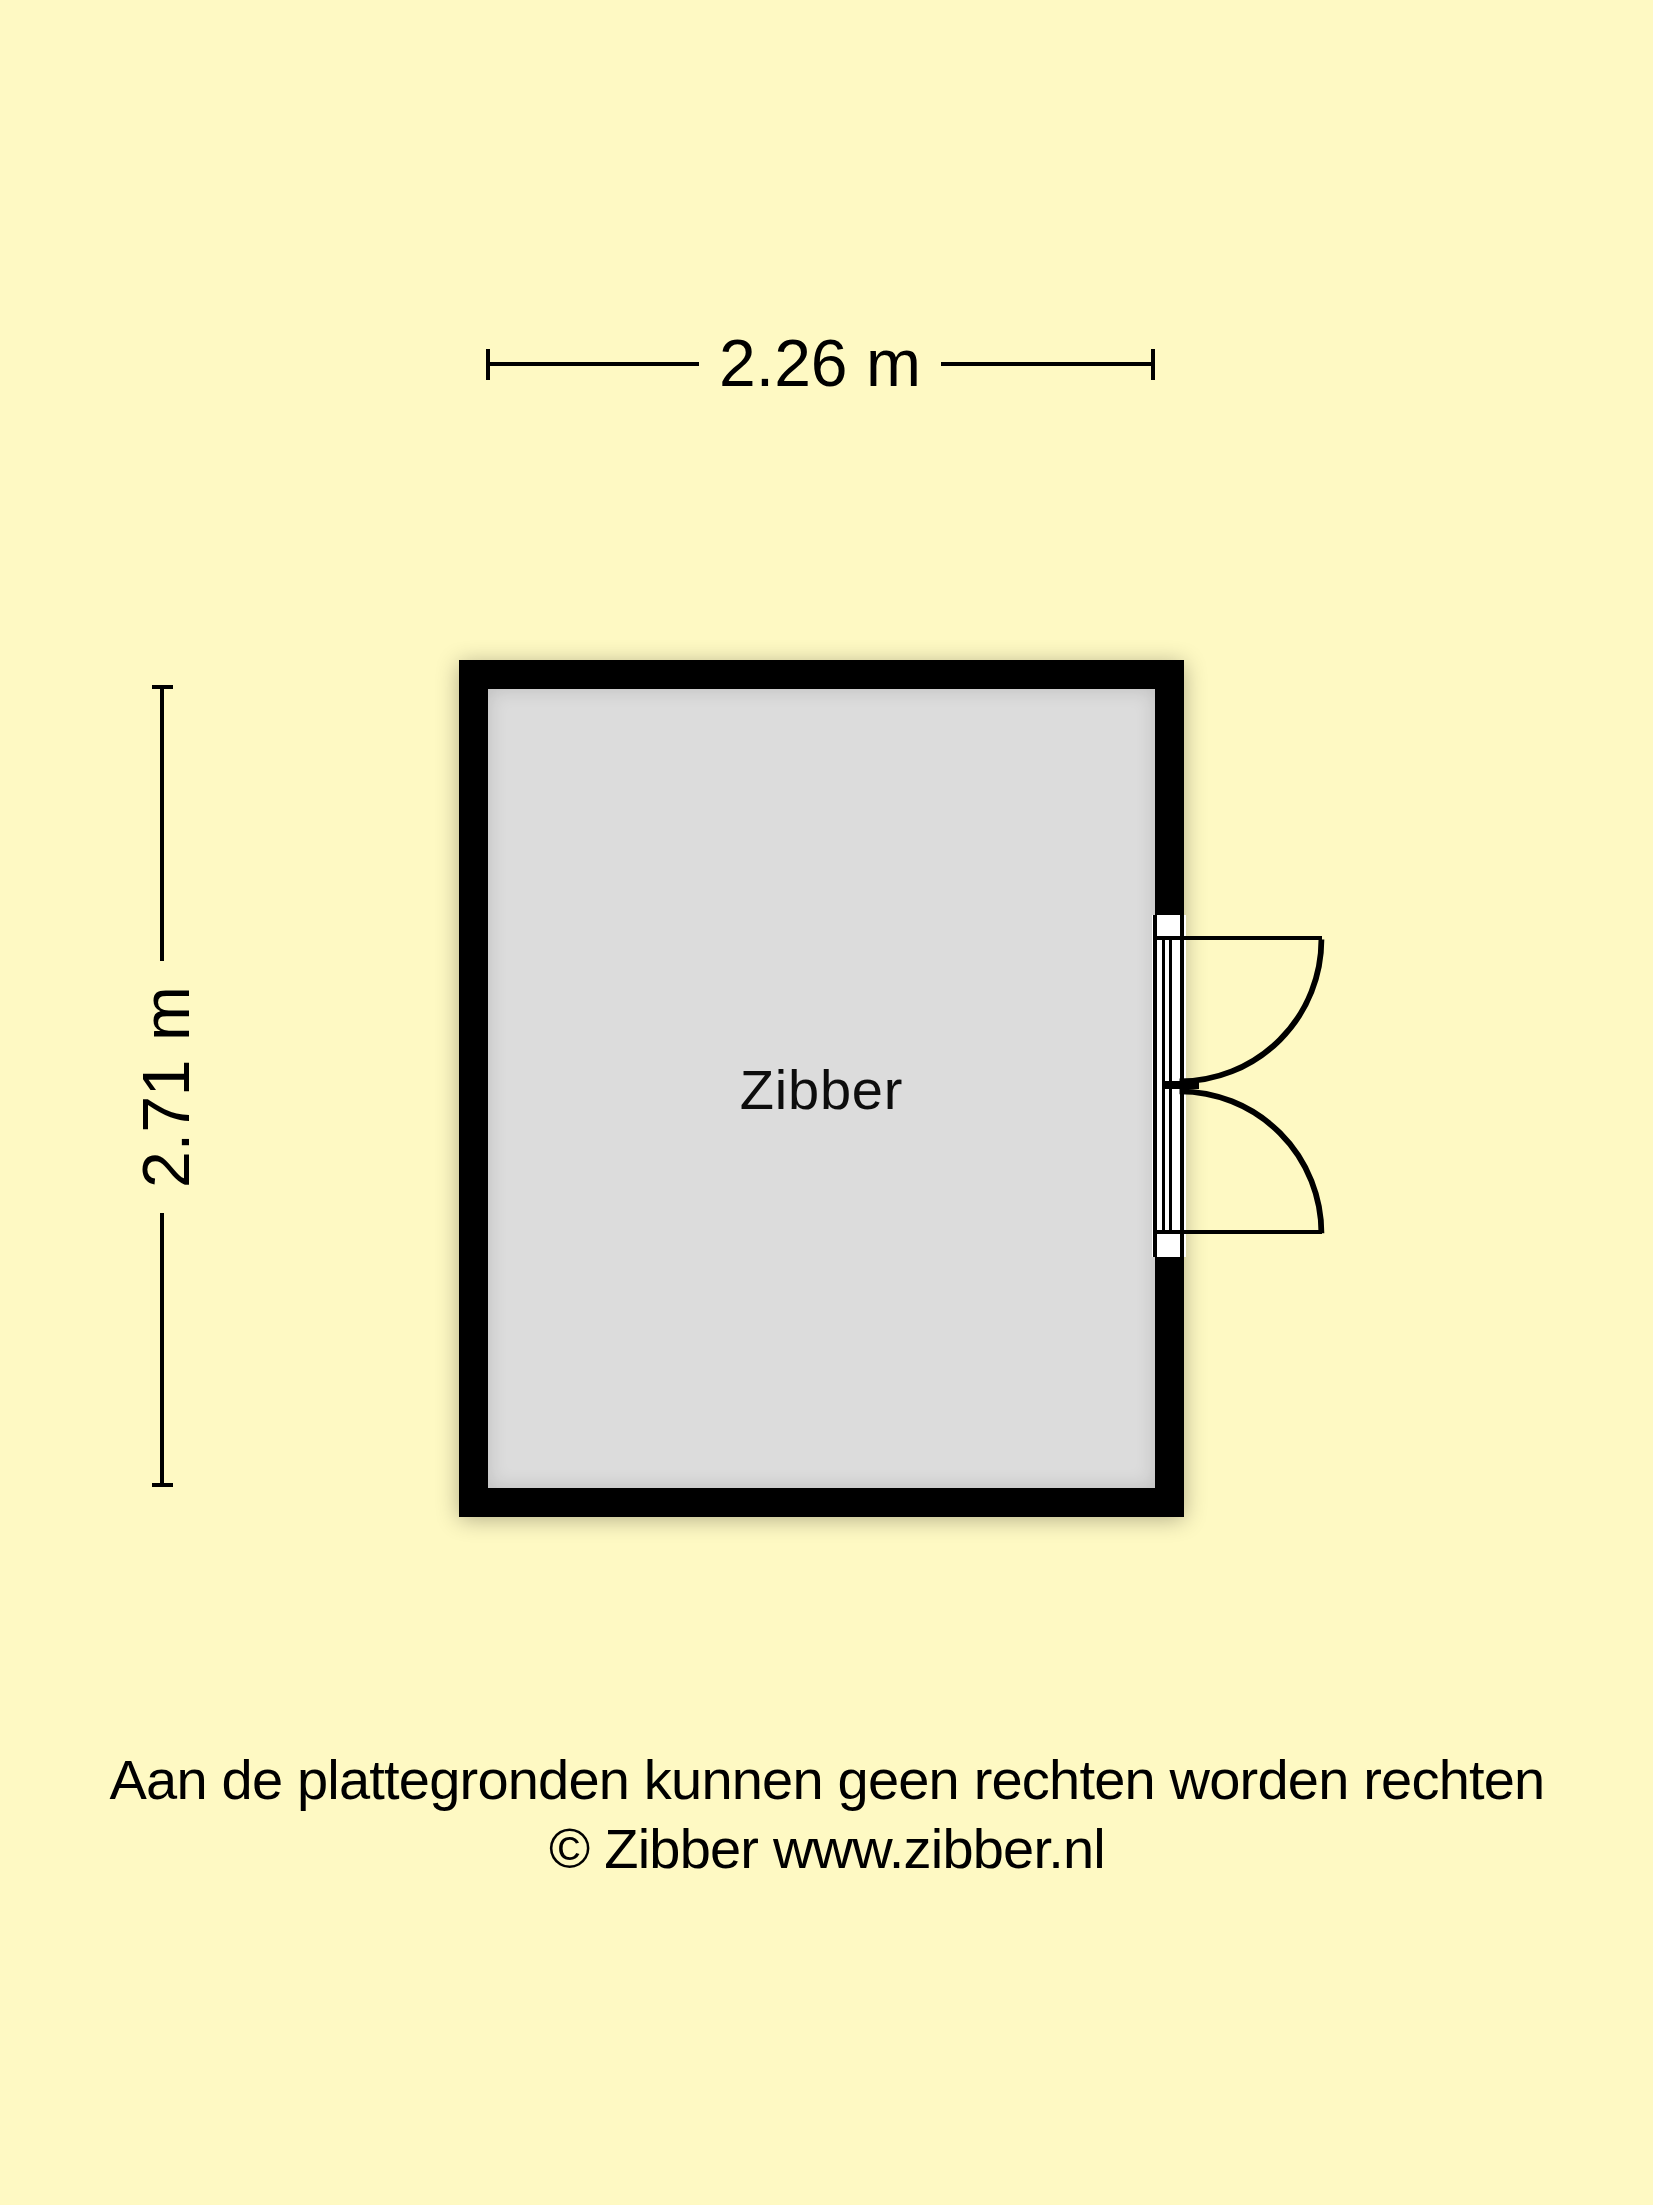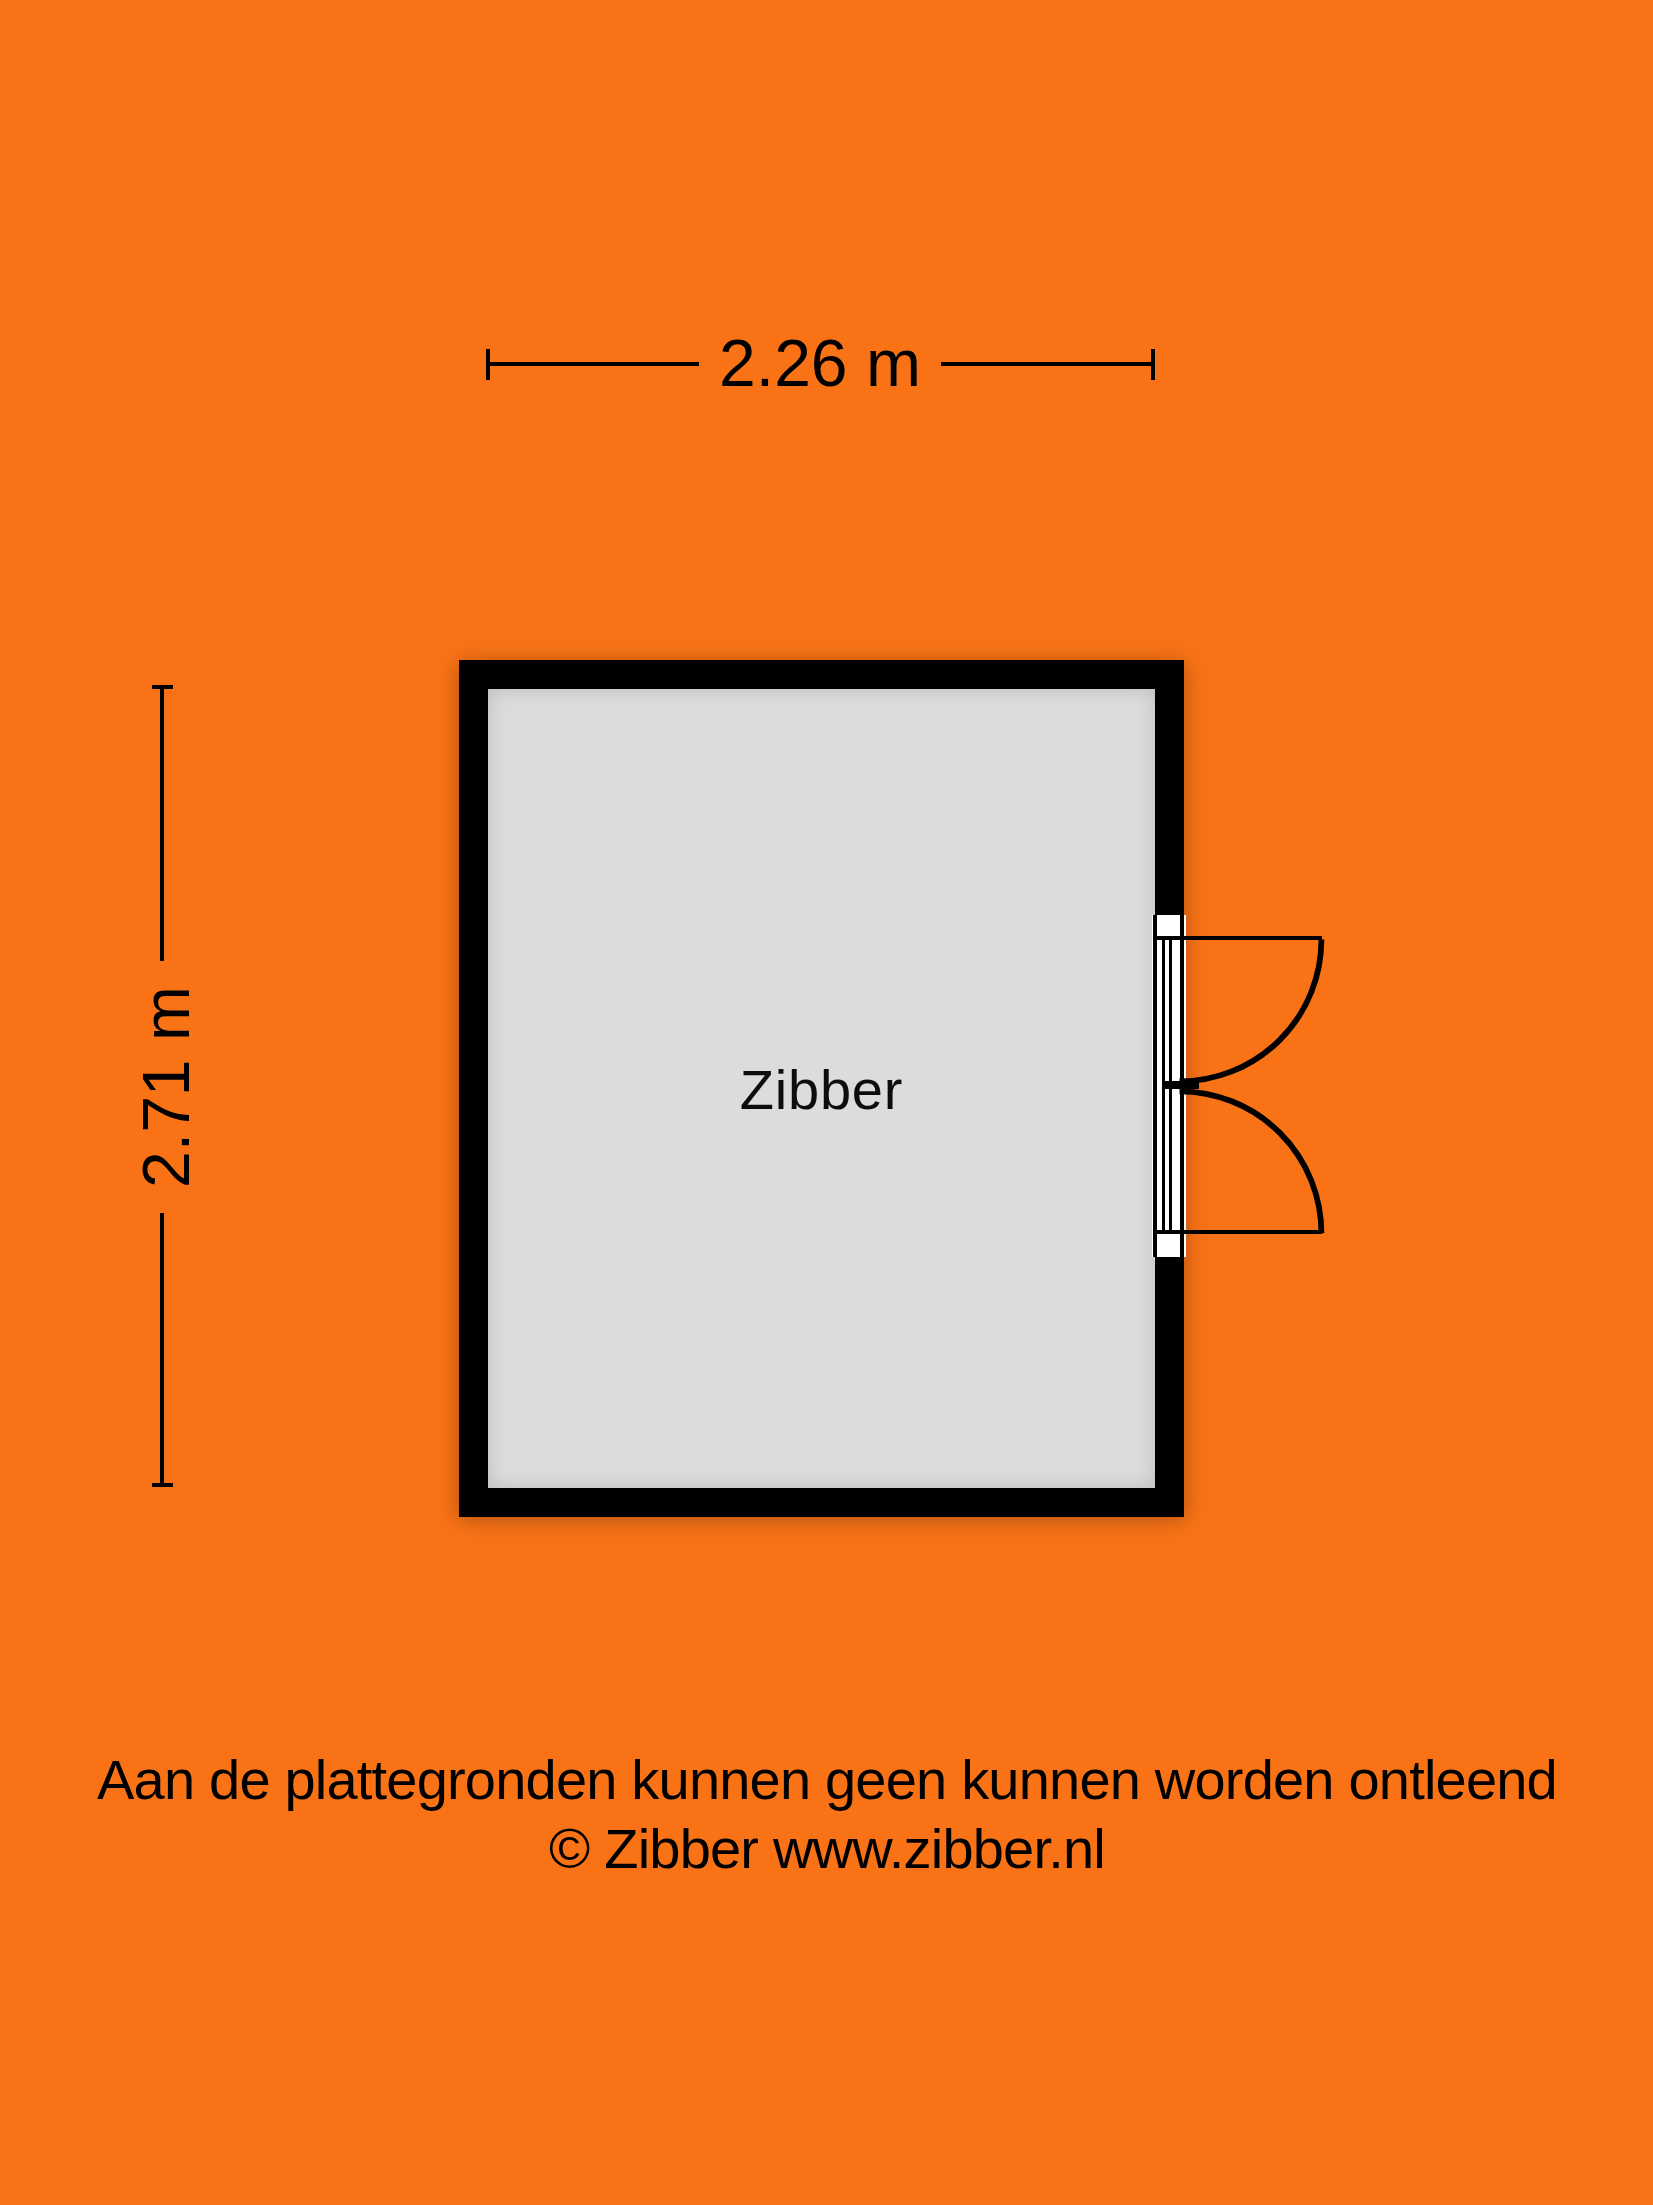--- a/index.html
+++ b/index.html
@@ -4,21 +4,21 @@
 <style>
   html, body {
     margin: 0;
     padding: 0;
     background: #ffffff;
   }
   .canvas {
     position: relative;
     width: 1654px;
     height: 2205px;
-    background: #f97316;
+    background: #fef9c3;
     overflow: hidden;
     font-family: "Liberation Sans", "DejaVu Sans", sans-serif;
     color: #000000;
   }
   .abs { position: absolute; }
 
   
   .dim-seg-h { position: absolute; height: 4.1px; background: #000; }
   .dim-seg-v { position: absolute; width: 4.1px;  background: #000; }
   .dim-tick-v { position: absolute; width: 4.1px;  height: 31px; background: #000; }
@@ -149,18 +149,18 @@
       <path d="M 1599 1135 A 172 172 0 0 1 1427 1307" fill="none" stroke="#000" stroke-width="7"></path>
       <path d="M 1599 1491 A 172 172 0 0 0 1427 1319" fill="none" stroke="#000" stroke-width="7"></path>
     </svg>
   </div>
 
   <div class="room-label-box">
     <span class="room-label">Zibber</span>
   </div>
 
   <div class="footer">
-    <div>Aan de plattegronden kunnen geen kunnen worden ontleend</div>
+    <div>Aan de plattegronden kunnen geen rechten worden rechten</div>
     <div>© Zibber www.zibber.nl</div>
   </div>
 
 </div>
 
 
 </body></html>

